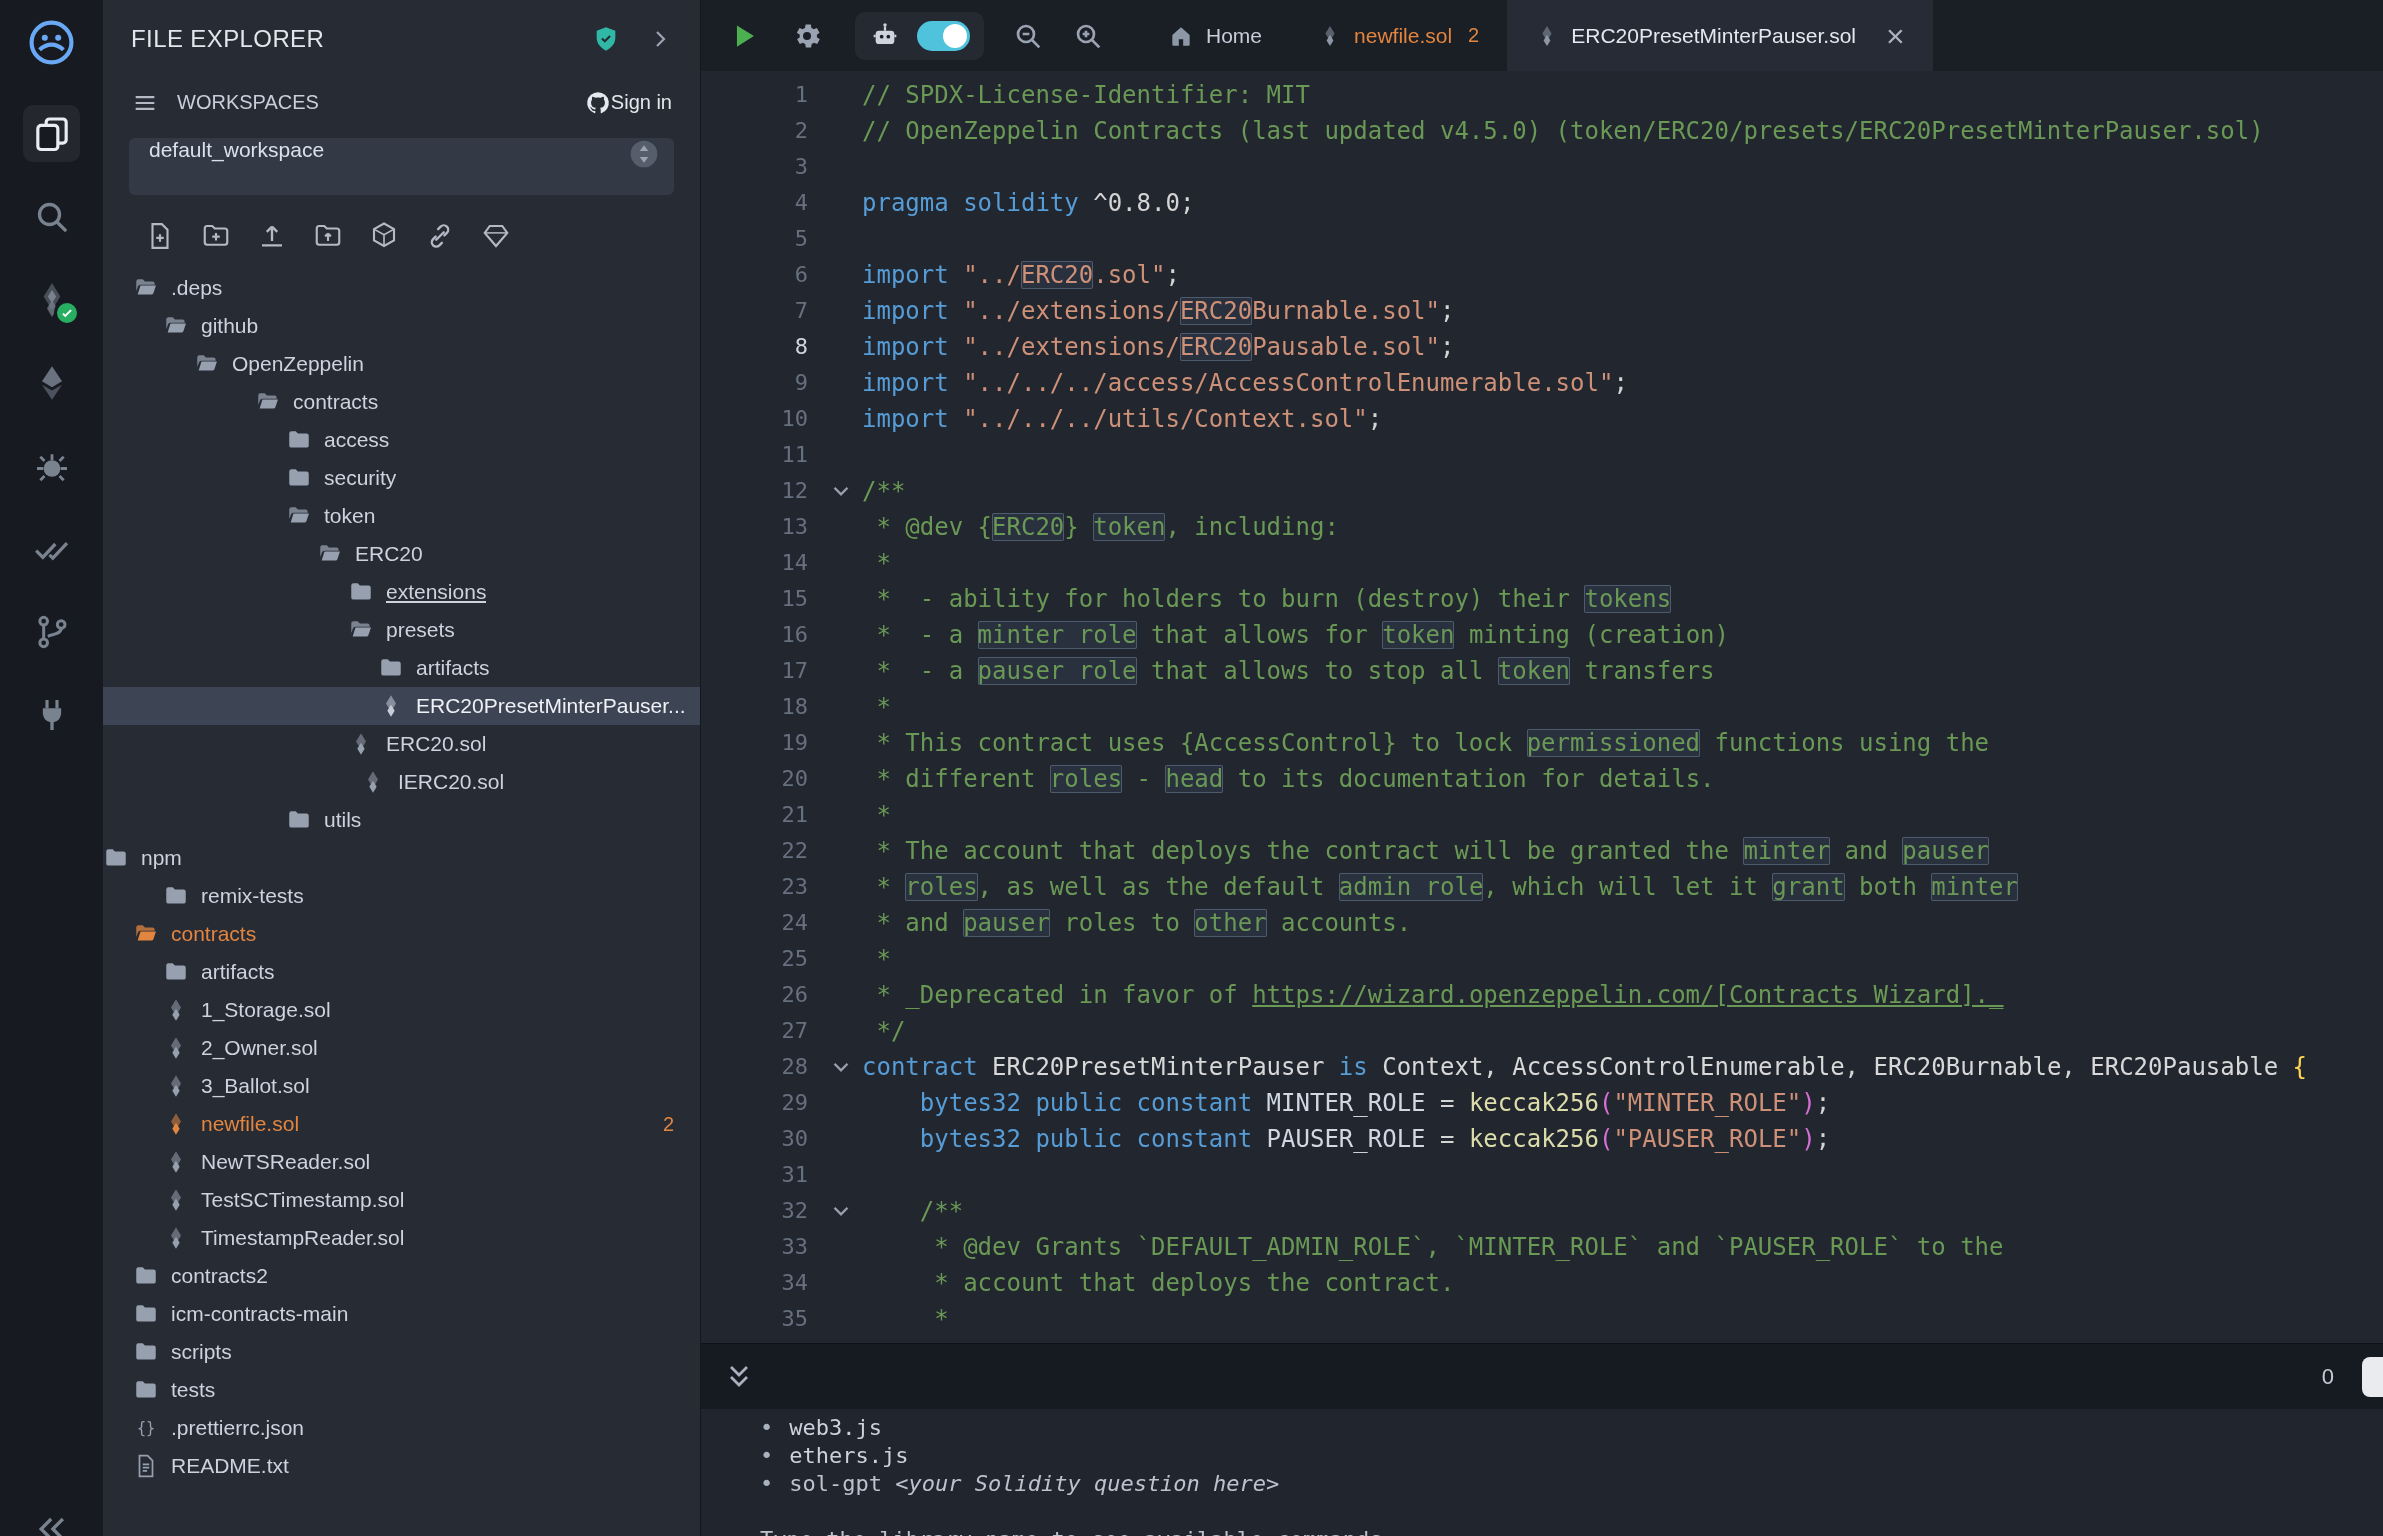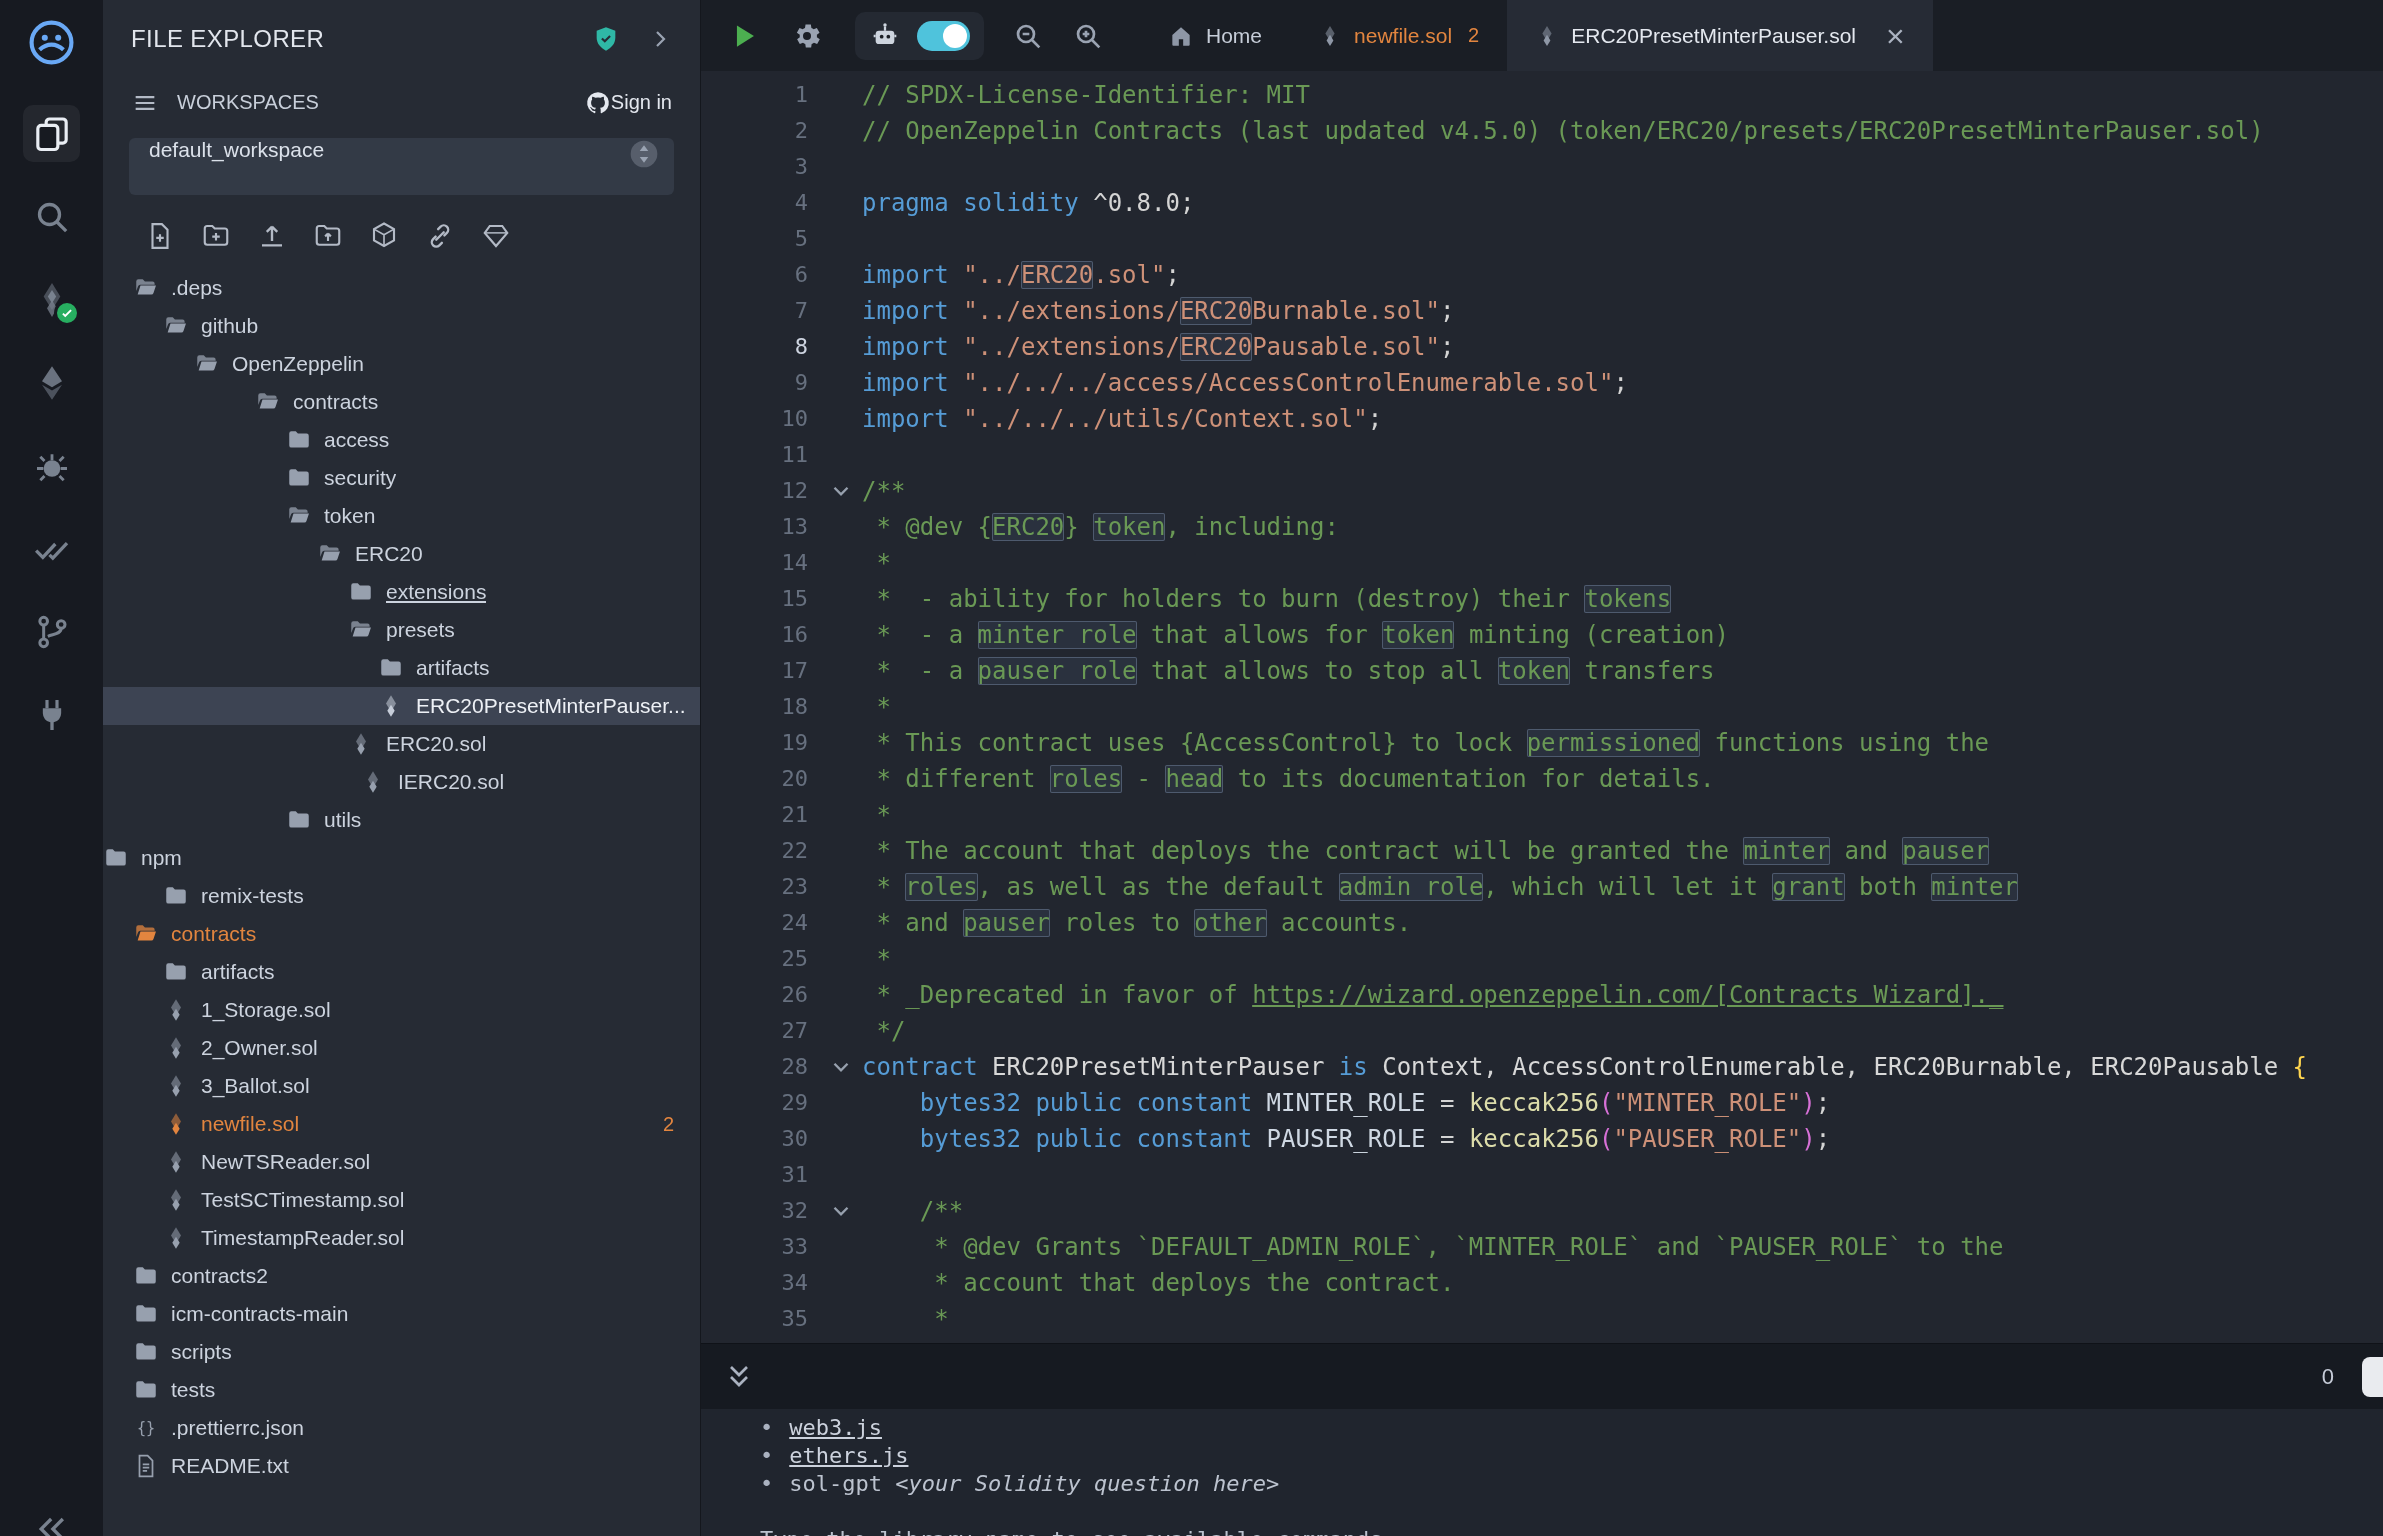--- a/index.html
+++ b/index.html
@@ -96,21 +96,21 @@
   
   .term-bar{height:66px;flex:0 0 66px;background:#161a21;border-top:1px solid #0f1218;
     display:flex;align-items:center;padding-left:22px}
   .term-expand{width:32px;height:32px;color:#aab2c0;cursor:pointer}
   .term-count{margin-left:auto;font-size:22px;color:#c6ccd8;padding-right:28px}
   .term-sliver{width:22px;height:40px;background:#e9ebef;border-radius:8px 0 0 8px}
   .terminal{flex:0 0 128px;background:#20252e;font-family:"DejaVu Sans Mono","Liberation Mono",monospace;
     font-size:22px;color:#bcc3cf;padding:4px 0 0 59px;overflow:hidden}
   .tl{height:28px;display:flex;align-items:center;white-space:pre}
   .bull{margin-right:16px;color:#aab2c0}
-  .tseg-link{text-decoration:underline;color:#ccd2dd;cursor:pointer}
+  .tseg-link{color:#ccd2dd;cursor:pointer}
   .tseg-italic{font-style:italic}
 </style>
 </head>
 <body>
 
 <div class="app">
 
   <nav class="activity-bar">
     <div style="display:contents"><div class="ab-item logo">
           <svg viewBox="0 0 32 32">

